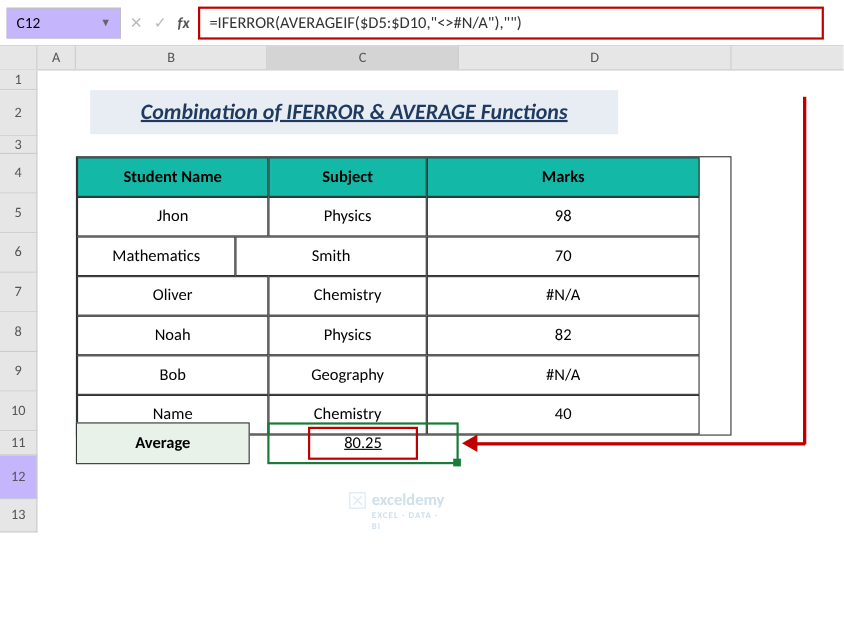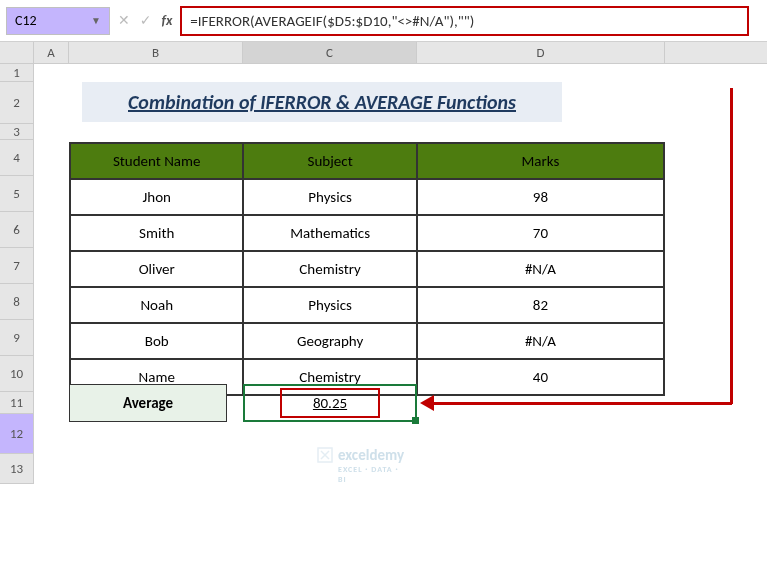--- a/index.html
+++ b/index.html
@@ -39,23 +39,23 @@
 
 .data-table {
   position: absolute; left: 69px; top: 100px; width: 596px;
   border: 1.5px solid #333;
 }
 .data-table .tr { display: flex; height: 36px; }
 .data-table .th, .data-table .td {
   border: 1px solid #333; display: flex; align-items: center; justify-content: center;
   font-size: 15px;
 }
-.data-table .th { background: #4d7c0f; font-weight: normal; }
+.data-table .th { background: #14b8a6; font-weight: bold; }
 .data-table .c-b { width: 174px; }
-.data-table .c-c { width: 174px; }
+.data-table .c-c { width: 144px; }
 .data-table .c-d { width: 248px; }
 
 .avg-row {
   position: absolute; left: 69px; top: 342px; width: 348px; height: 38px;
   display: flex;
   gap: 16px;
 }
 .avg-label {
   width: 174px; background: #e8f2e8; border: 1.5px solid #333;
   display: flex; align-items: center; justify-content: center;
@@ -174,22 +174,22 @@
       <div class="th c-b">Student Name</div>
       <div class="th c-c">Subject</div>
       <div class="th c-d">Marks</div>
     </div>
     <div class="tr">
       <div class="td c-b">Jhon</div>
       <div class="td c-c">Physics</div>
       <div class="td c-d">98</div>
     </div>
     <div class="tr">
+      <div class="td c-c">Mathematics</div>
       <div class="td c-b">Smith</div>
-      <div class="td c-c">Mathematics</div>
       <div class="td c-d">70</div>
     </div>
     <div class="tr">
       <div class="td c-b">Oliver</div>
       <div class="td c-c">Chemistry</div>
       <div class="td c-d">#N/A</div>
     </div>
     <div class="tr">
       <div class="td c-b">Noah</div>
       <div class="td c-c">Physics</div>

